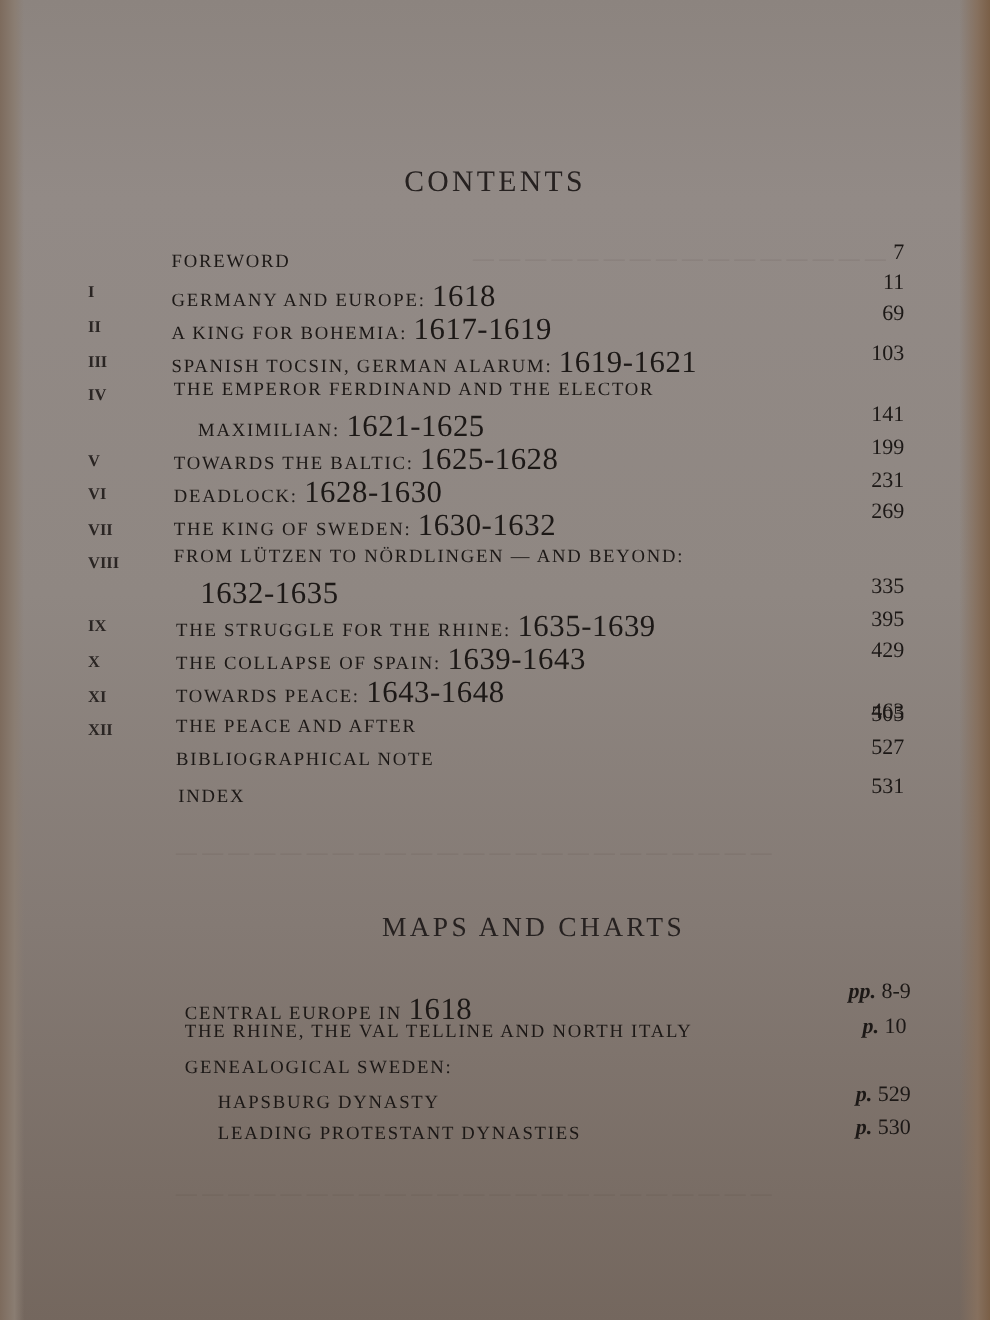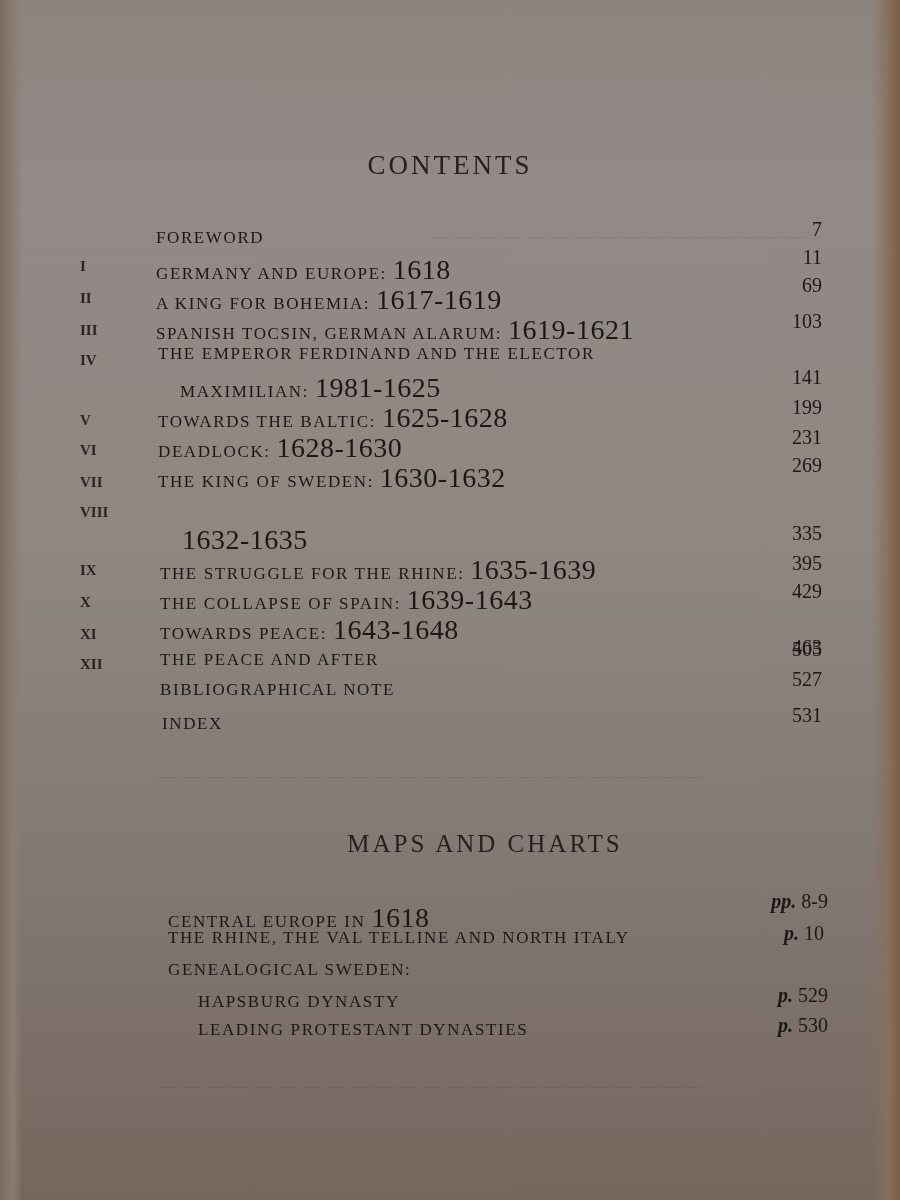--- a/index.html
+++ b/index.html
@@ -60,40 +60,41 @@
   <div class="row" style="top:314px;">
     <span class="num" style="top:8px;text-align:right;">III</span>
     <span class="title" style="left:156px;"><span>SPANISH TOCSIN, GERMAN ALARUM:</span> <span class="yr">1619-1621</span></span>
     <span class="page" style="top:-4px;">103</span>
   </div>
   <div class="row" style="top:344px;">
     <span class="num" style="top:8px;">IV</span>
     <span class="title" style="left:158px;top:0px;">THE EMPEROR FERDINAND AND THE ELECTOR</span>
   </div>
   <div class="row" style="top:372px;">
-    <span class="title" style="left:180px;"><span>MAXIMILIAN:</span> <span class="yr">1981-1625</span></span>
+    <span class="title" style="left:180px;"><span>MAXIMILIAN:</span> <span class="yr">1621-1625</span></span>
     <span class="page" style="top:-6px;">141</span>
   </div>
   <div class="row" style="top:402px;">
     <span class="num" style="top:10px;">V</span>
     <span class="title" style="left:158px;"><span>TOWARDS THE BALTIC:</span> <span class="yr">1625-1628</span></span>
     <span class="page" style="top:-6px;">199</span>
   </div>
   <div class="row" style="top:432px;">
     <span class="num" style="top:10px;">VI</span>
     <span class="title" style="left:158px;"><span>DEADLOCK:</span> <span class="yr">1628-1630</span></span>
     <span class="page" style="top:-6px;">231</span>
   </div>
   <div class="row" style="top:462px;">
     <span class="num" style="top:12px;">VII</span>
     <span class="title" style="left:158px;text-align:right;"><span>THE KING OF SWEDEN:</span> <span class="yr">1630-1632</span></span>
     <span class="page" style="top:-8px;">269</span>
   </div>
   <div class="row" style="top:494px;">
     <span class="num" style="top:10px;">VIII</span>
+    <span class="title" style="left:158px;top:2px;">FROM LÜTZEN TO NÖRDLINGEN — AND BEYOND:</span>
   </div>
   <div class="row" style="top:524px;">
     <span class="title" style="left:182px;"><span class="yr">1632-1635</span></span>
     <span class="page" style="top:-2px;">335</span>
   </div>
   <div class="row" style="top:554px;">
     <span class="num" style="top:8px;">IX</span>
     <span class="title" style="left:160px;"><span>THE STRUGGLE FOR THE RHINE:</span> <span class="yr">1635-1639</span></span>
     <span class="page" style="top:-2px;">395</span>
   </div>

